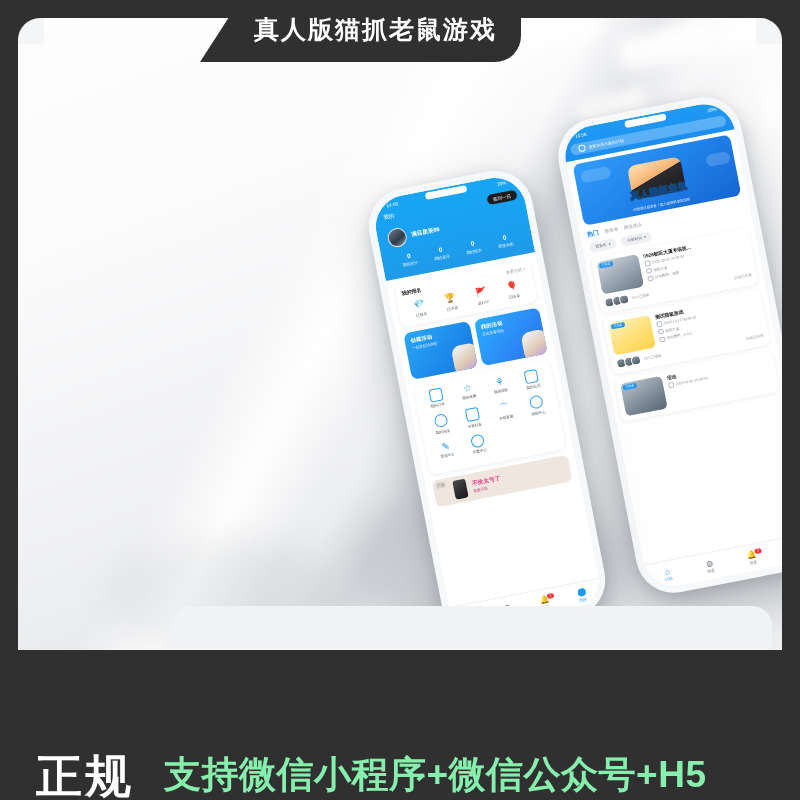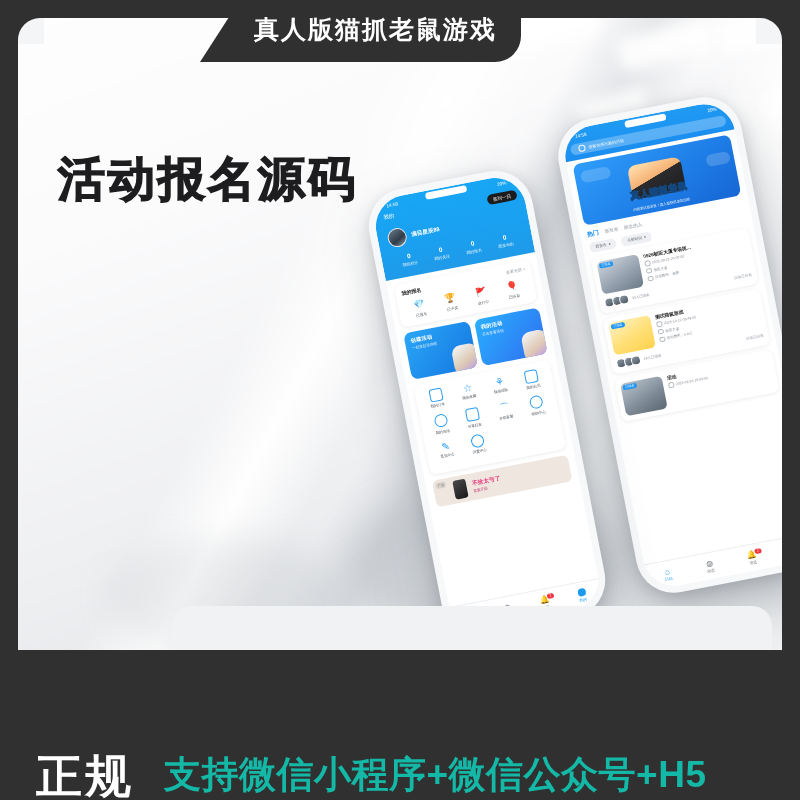--- a/index.html
+++ b/index.html
@@ -54,21 +54,21 @@
   .pills{position:absolute;left:52px;top:262px;z-index:20;width:320px;}
   .pill{height:60px;border:2px solid #3a3a3c;border-radius:34px;
     display:flex;align-items:center;justify-content:center;
     font-size:25px;color:#2c2c2e;letter-spacing:1px;margin-bottom:55px;background:transparent;}
 
   
   .bottom{position:absolute;left:0;bottom:0;width:800px;height:150px;z-index:46;
     display:flex;align-items:flex-end;}
   .bottom .badge{color:#fff;font-size:46px;font-weight:900;line-height:1.02;letter-spacing:3px;
     margin-left:36px;}
-  .bottom .tagline{color:#14b8a6;font-size:37px;font-weight:800;letter-spacing:.5px;
+  .bottom .tagline{color:#86efac;font-size:37px;font-weight:800;letter-spacing:.5px;
     margin-left:30px;margin-top:42px;}
   .bottom-notch{position:absolute;left:172px;bottom:150px;width:600px;height:44px;z-index:44;
     background:#f1f2f4;border-top-left-radius:20px;border-top-right-radius:20px;
     filter:blur(.4px);}
 
   
   .phone{position:absolute;background:#f7f8fa;border-radius:38px;
     box-shadow:0 22px 48px rgba(90,96,105,.38), 0 4px 14px rgba(90,96,105,.22);
     padding:7px;z-index:25;}
   .phone .screen{width:100%;height:100%;border-radius:32px;overflow:hidden;position:relative;
@@ -497,21 +497,20 @@
           <div class="tl">消息</div>
         </div>
         <div class="tb on">
           <div class="blob"></div>
           <div class="tl">我的</div>
         </div>
       </div>
     </div>
   </div>
 
-  <div class="headline">活动报名源码</div>
   <div class="pills">
   </div>
 
   <div class="frame-top"></div>
   <div class="frame-left"></div>
   <div class="frame-right"></div>
   <div class="bottom-notch"></div>
   <div class="frame-bottom"></div>
   <div class="corner tl">
       <i></i>

